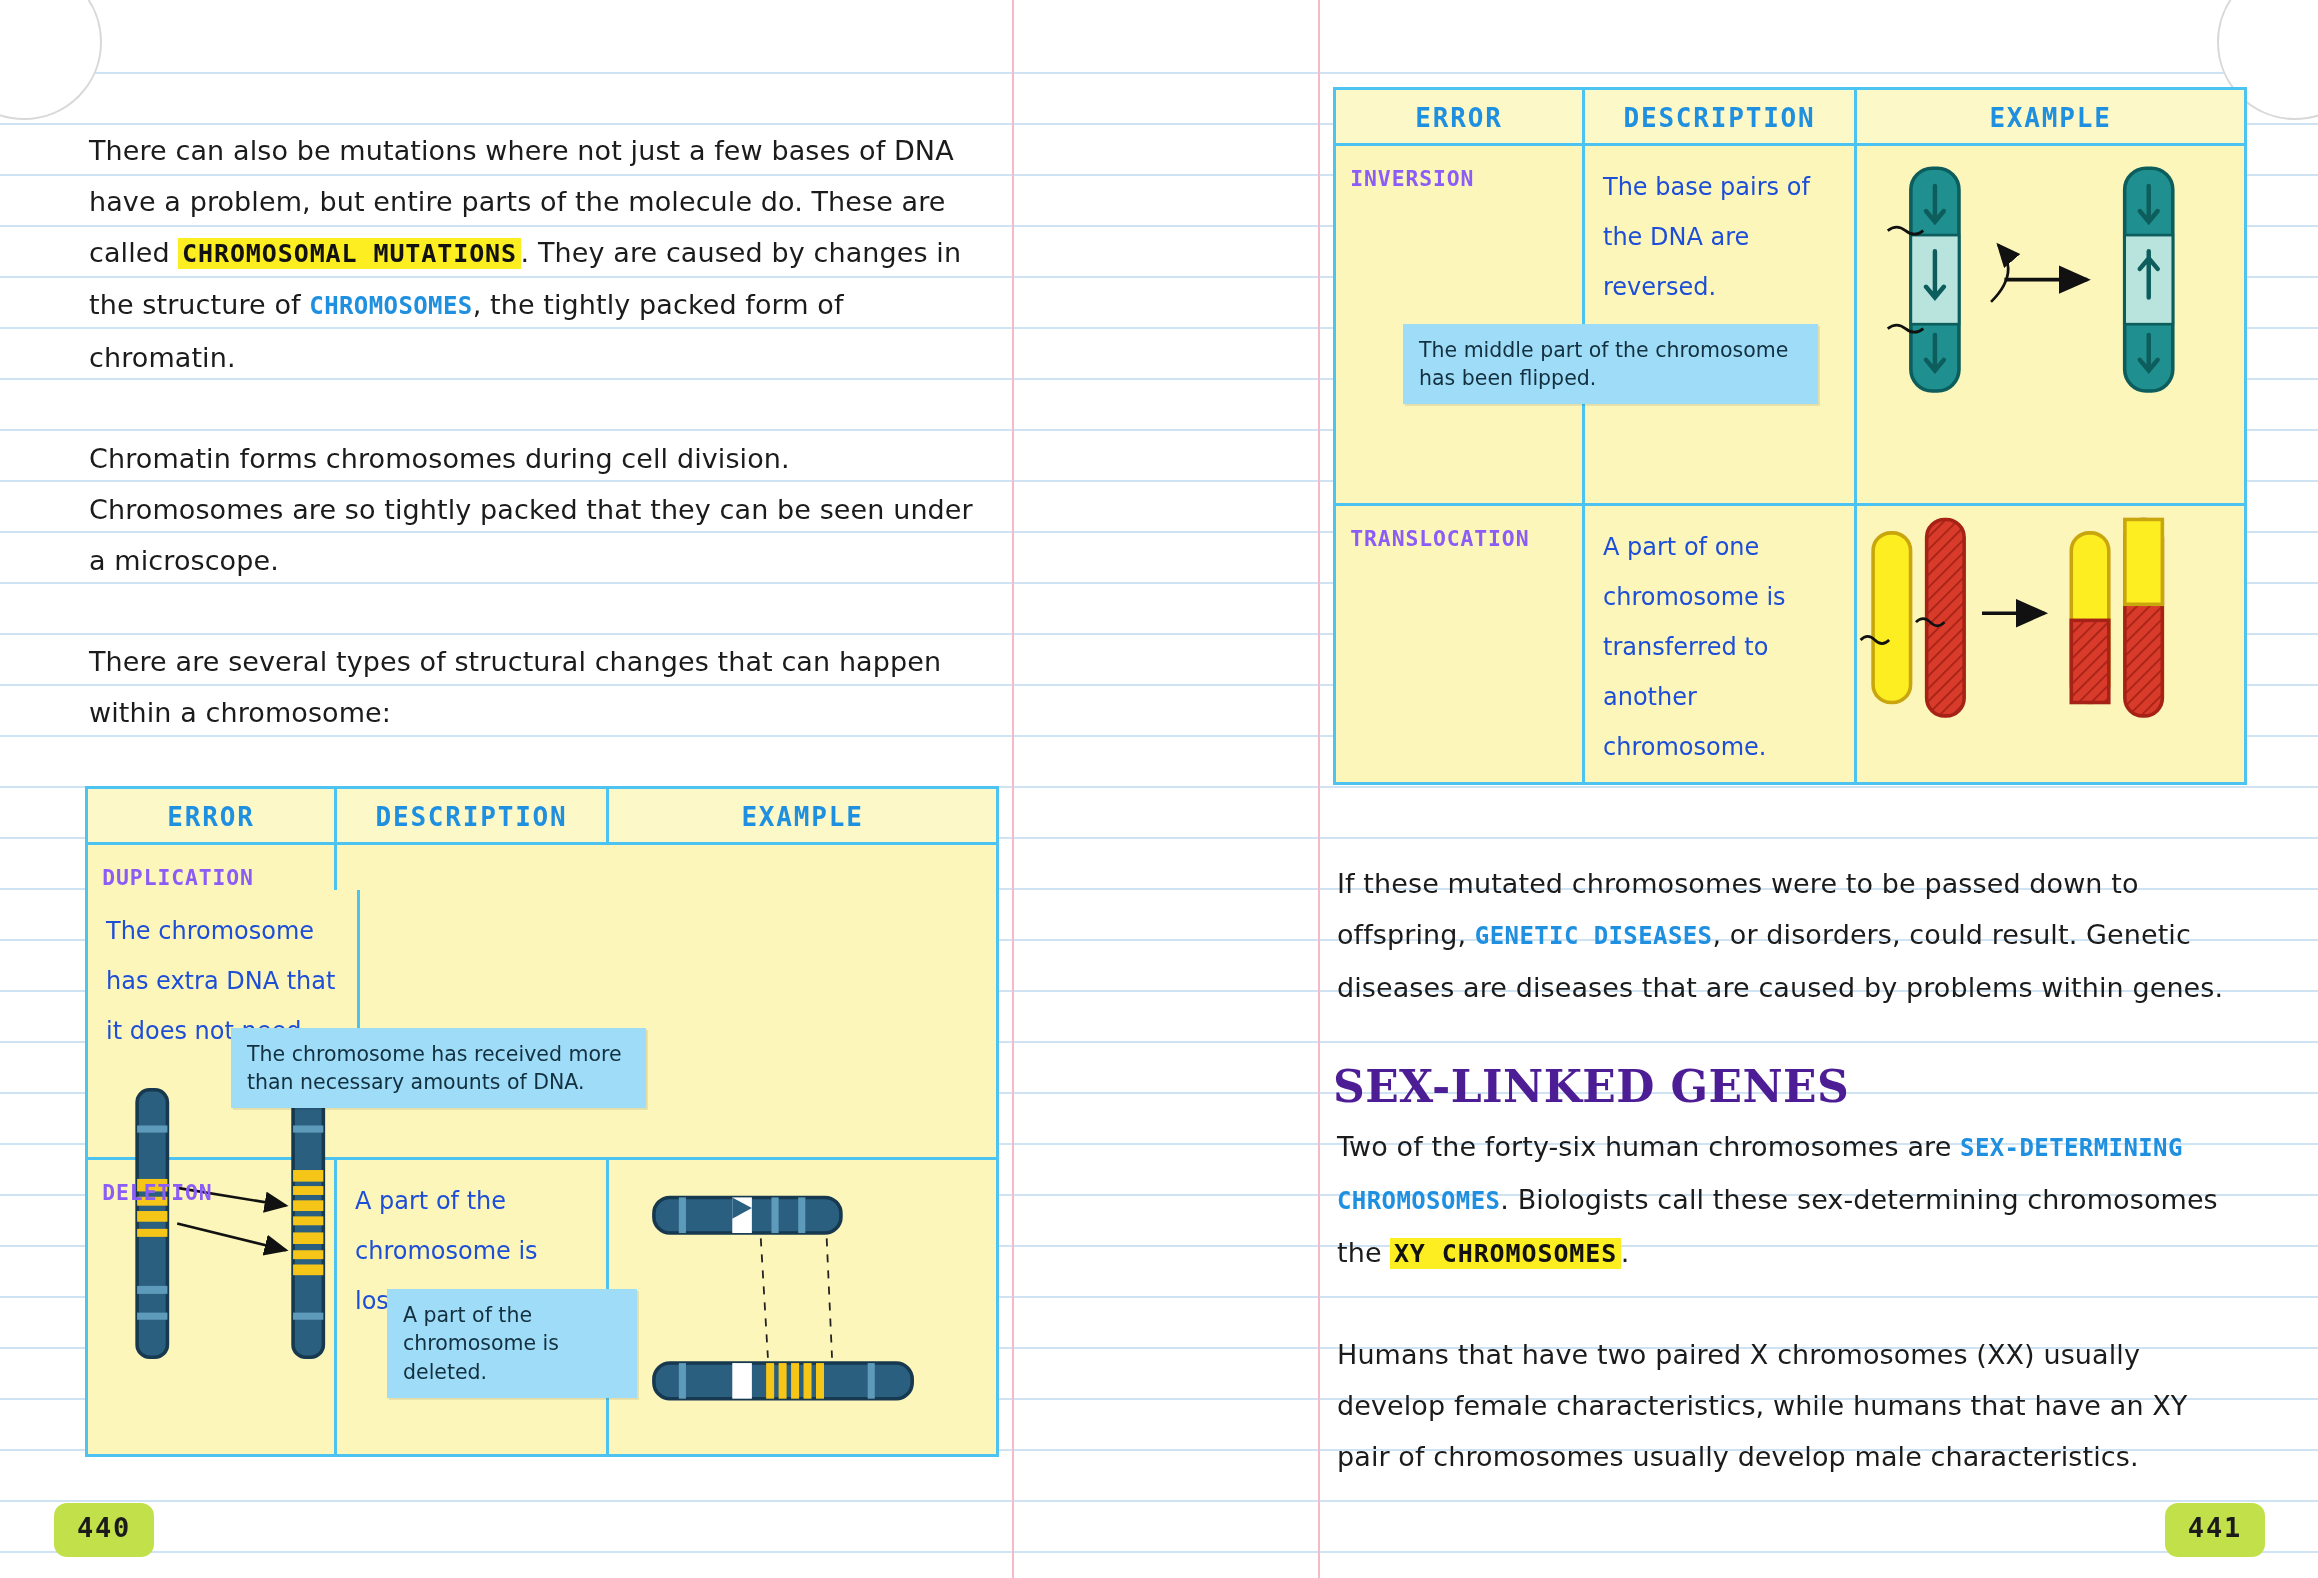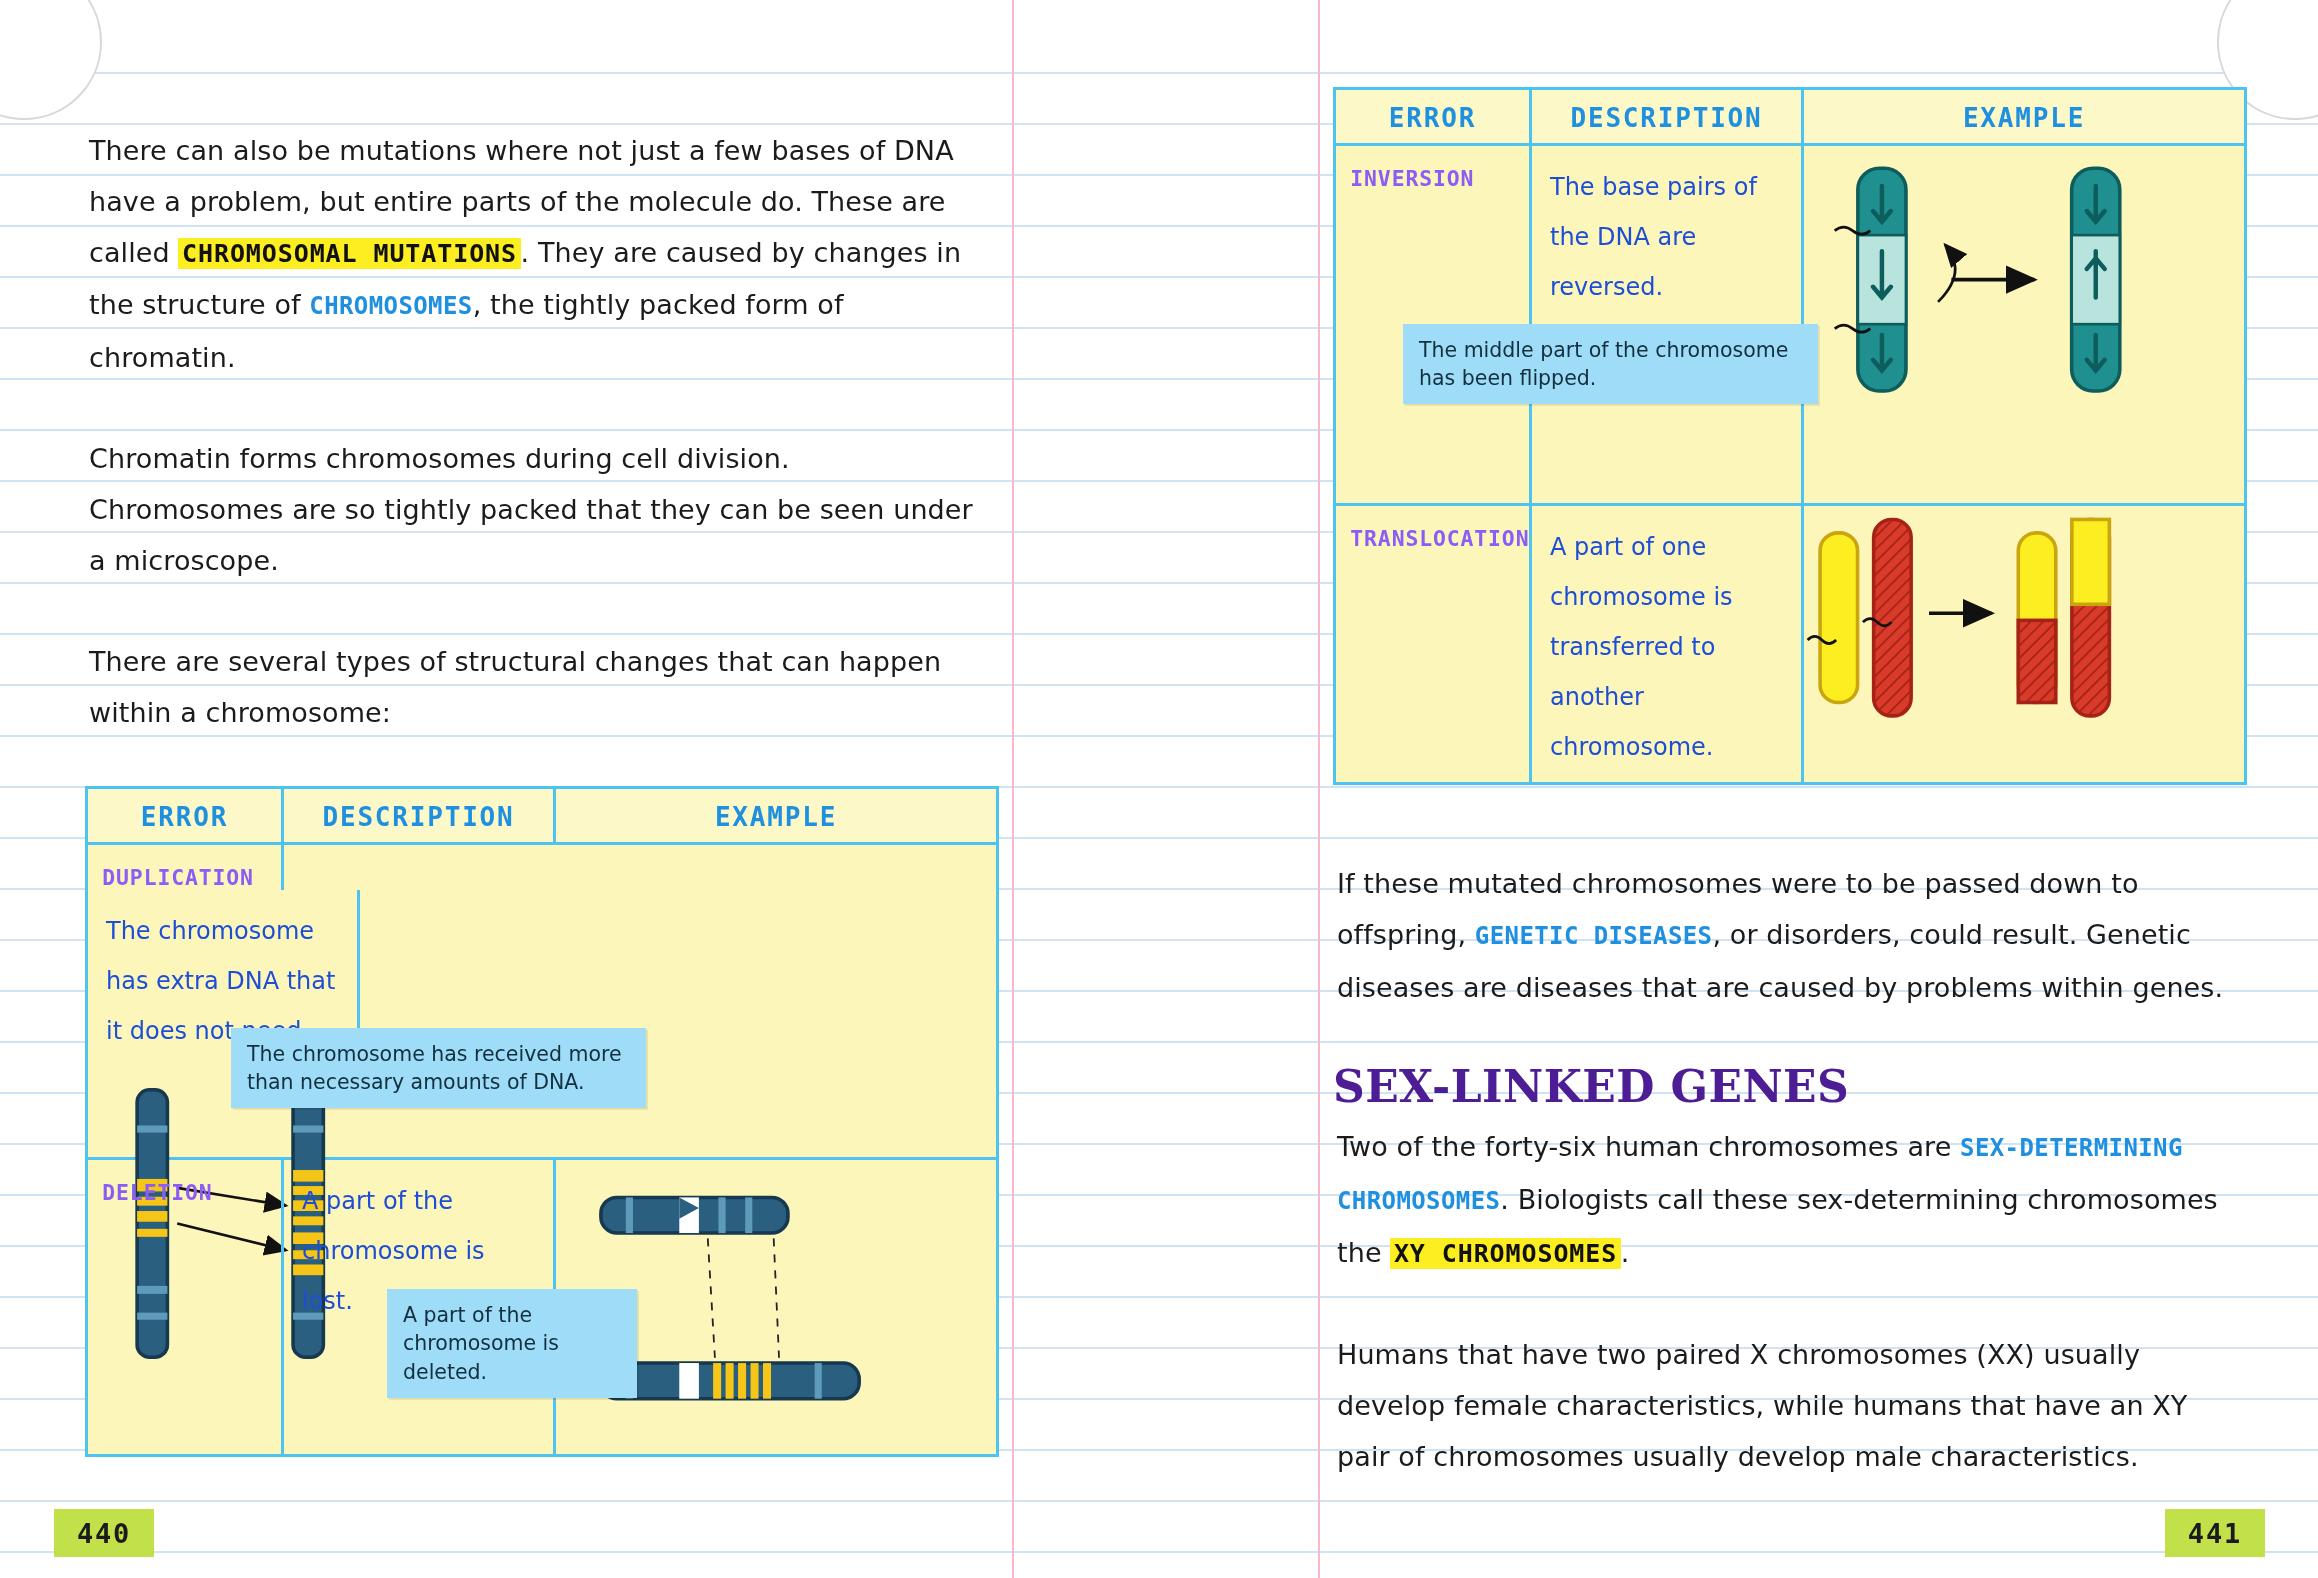--- a/index.html
+++ b/index.html
@@ -125,21 +125,21 @@
     text-align: center;
     padding: 12.5px 0 10.7px;
     box-sizing: border-box;
   }
   .table .trow {
     display: flex;
     border-bottom: 3.6px solid #4cc3f0;
     position: relative;
   }
   .table .trow:last-child { border-bottom: none; justify-content: space-between; }
-  .c1 { width: 196px; box-sizing: border-box; border-right: 3.6px solid #4cc3f0; }
+  .c1 { width: 249px; box-sizing: border-box; border-right: 3.6px solid #4cc3f0; }
   .c2 { width: 272px; box-sizing: border-box; border-right: 3.6px solid #4cc3f0; }
   .c3 { flex: 1; box-sizing: border-box; }
   .err-label {
     font-family: "DejaVu Sans Mono", monospace;
     font-weight: bold;
     color: #8b5cf6;
     font-size: 21.4px;
     letter-spacing: 0.9px;
     padding: 19.6px 0 0 14.3px;
   }
@@ -162,22 +162,22 @@
   }
   .page-num {
     position: absolute;
     bottom: 21.4px;
     font-family: "DejaVu Sans Mono", monospace;
     font-weight: bold;
     font-size: 27px;
     color: #1b1b1b;
     letter-spacing: 1.8px;
     background: #c2e04a;
-    padding: 9px 23px 8px;
-    border-radius: 0;
+    padding: 9px 23px 14px;
+    border-radius: 13px;
   }
   .pn-left  { left: 54px; }
   .pn-right { right: 54px; }
 
   svg { display: block; }
 </style>
 </head>
 <body>
 
 <div class="page">

